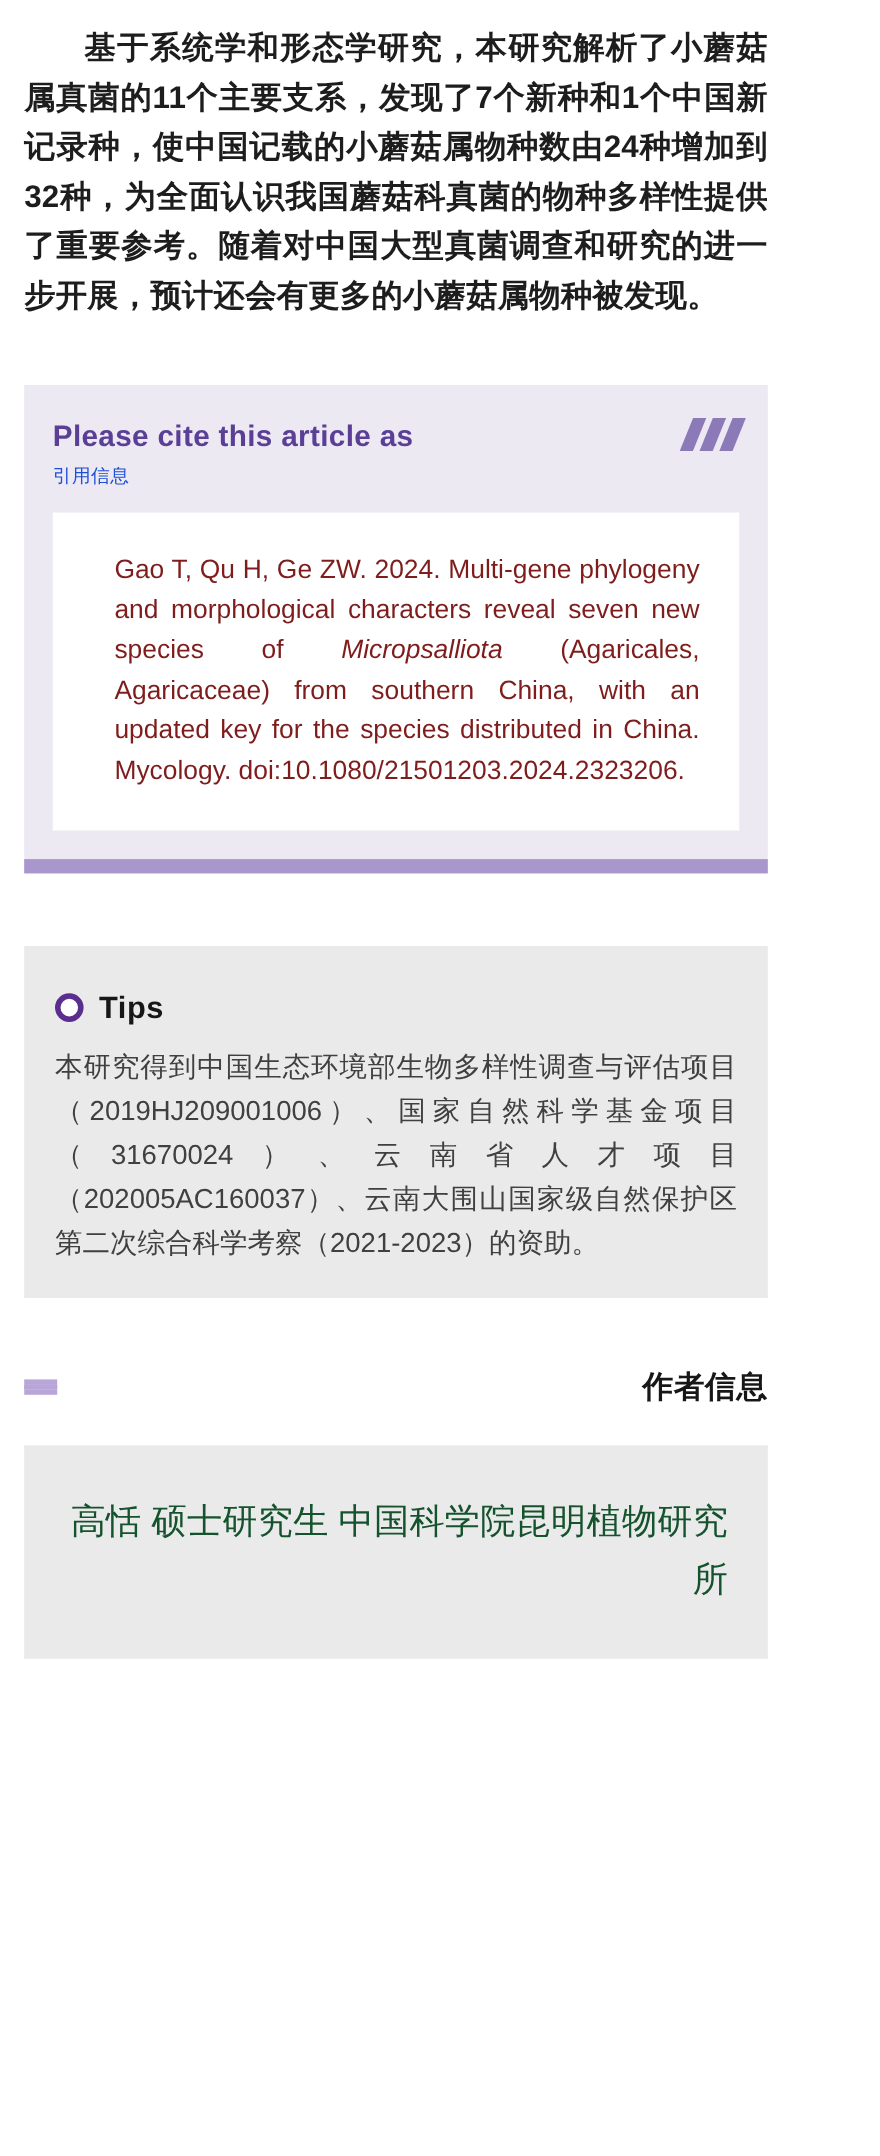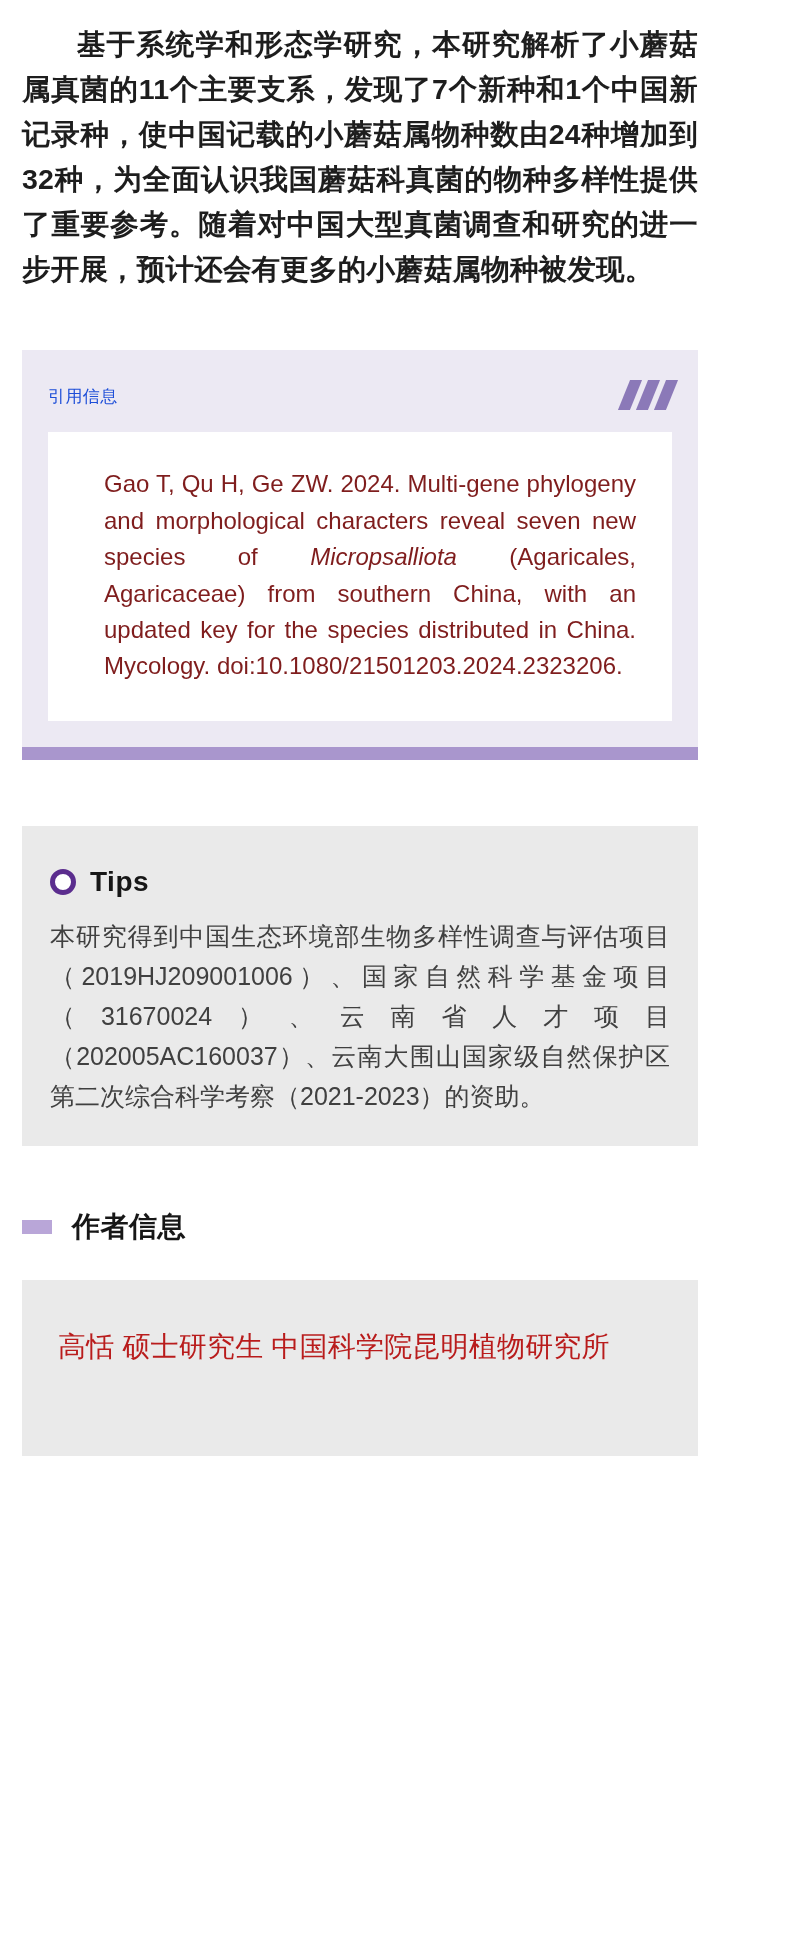--- a/index.html
+++ b/index.html
@@ -131,21 +131,22 @@
     color: #404040;
     text-align: justify;
     text-justify: inter-ideograph;
   }
 
   
   .author-heading {
     margin: 62px 22px 0 22px;
     display: flex;
     align-items: center;
-    gap: 20px;
+    gap: 5px;
+    justify-content: space-between;
   }
   .author-dash {
     width: 30px;
     height: 0;
     border-top: 5px solid #b9a6d8;
     border-bottom: 5px solid #b9a6d8;
     height: 14px;
     box-sizing: border-box;
     border-left: 0;
     border-right: 0;
@@ -171,36 +172,38 @@
   }
 
   .author-card {
     margin: 34px 22px 0 22px;
     background: #eaeaea;
     padding: 44px 36px 46px 36px;
     box-sizing: border-box;
     min-height: 176px;
   }
   .author-line {
-    font-size: 28px;
+    font-size: 32px;
     line-height: 1.62;
-    color: #b91c1c;
+    color: #14532d;
     letter-spacing: 0.2px;
+    text-align: right;
   }
 </style>
 </head>
 <body>
 
 <div class="page">
 
   <p class="abstract"><span class="indent"></span><span>基于系统学和形态学研究，本研究解析了小蘑菇属真菌的11个主要支系，发现了7个新种和1个中国新记录种，使中国记载的小蘑菇属物种数由24种增加到32种，为全面认识我国蘑菇科真菌的物种多样性提供了重要参考。随着对中国大型真菌调查和研究的进一步开展，预计还会有更多的小蘑菇属物种被发现。</span></p>
 
   <section class="cite-block">
     <div class="cite-head">
       <div>
+        <div class="cite-title">Please cite this article as</div>
         <div class="cite-sub">引用信息</div>
       </div>
       <div class="slashes">
         <span></span>
         <span></span>
         <span></span>
       </div>
     </div>
     <div class="cite-body"><span>Gao T, Qu H, Ge ZW. 2024. Multi-gene phylogeny and morphological characters reveal seven new species of </span><i>Micropsalliota</i><span> (Agaricales, Agaricaceae) from southern China, with an updated key for the species distributed in China. Mycology. doi:10.1080/21501203.2024.2323206.</span></div>
     <div class="cite-bar"></div>

